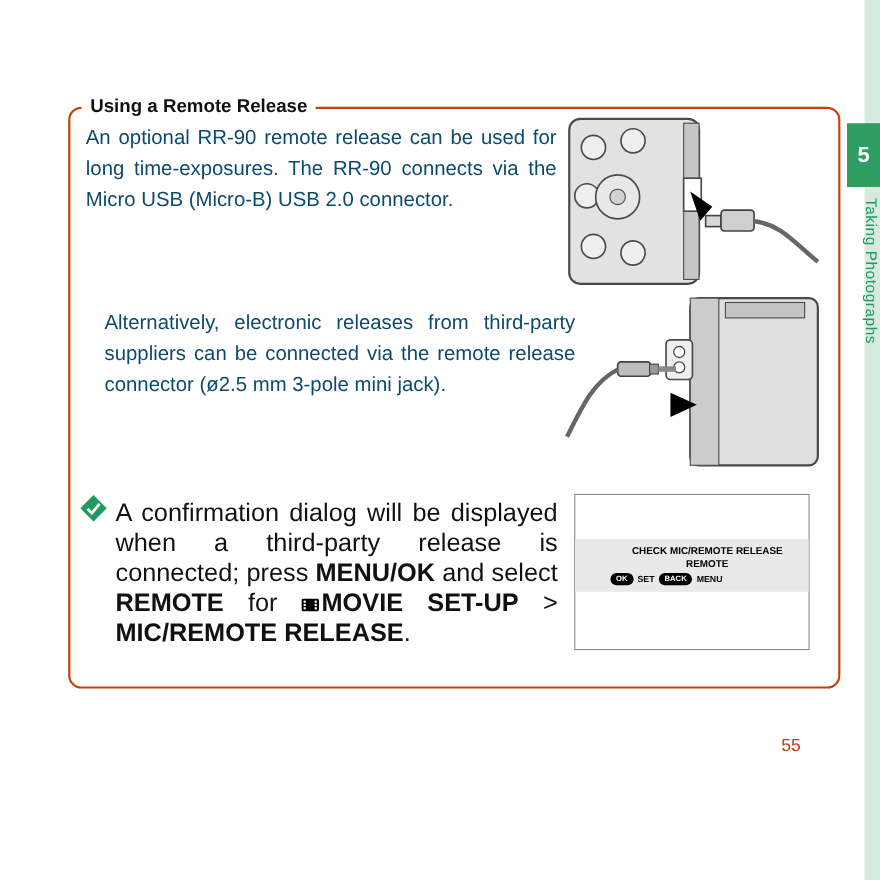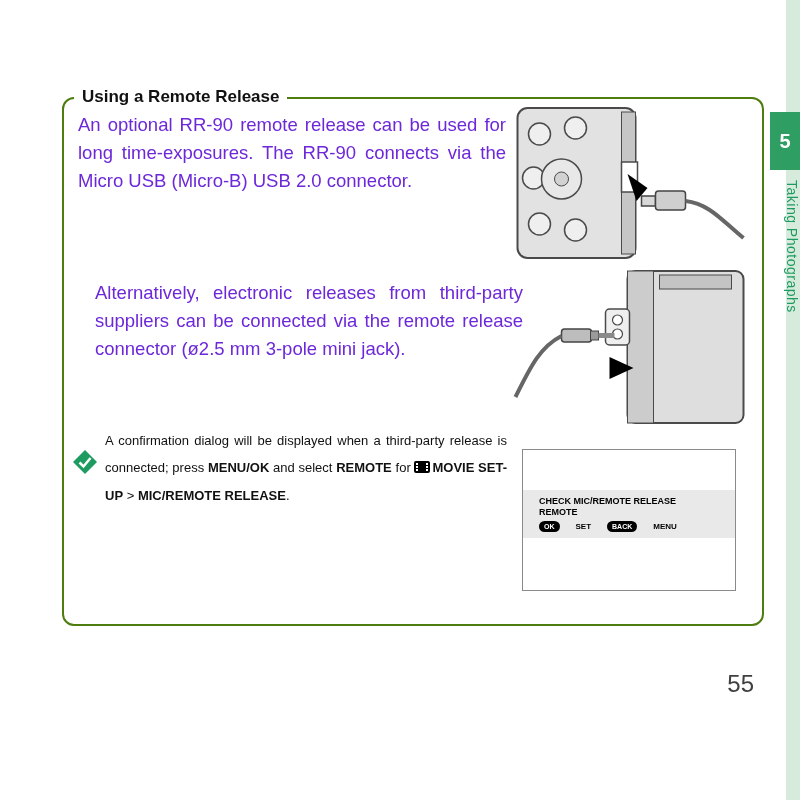--- a/index.html
+++ b/index.html
@@ -8,48 +8,48 @@
 
   
   .side-strip{position:absolute;right:0;top:0;width:14px;height:800px;background:#d7ebdd;}
   .chapter-tab{position:absolute;right:0;top:112px;width:30px;height:58px;background:#2e9e63;
                color:#fff;font-weight:bold;font-size:20px;display:flex;align-items:center;justify-content:center;}
   .chapter-title{position:absolute;right:0;top:180px;width:15px;writing-mode:vertical-rl;
                  color:#1e9b60;font-size:14px;letter-spacing:0.5px;}
 
   
   .content-box{position:absolute;left:62px;top:97px;width:698px;height:525px;
-               border:2px solid #4d7c0f;border-radius:12px;background:#fff;}
+               border:2px solid #c2410c;border-radius:12px;background:#fff;}
   .section-title{position:absolute;top:-12px;left:10px;background:#fff;padding:0 8px;
                  font-weight:bold;font-size:17px;white-space:nowrap;}
 
-  .para{position:absolute;margin:0;text-align:justify;font-size:18.5px;line-height:28px;color:#6d28d9;}
+  .para{position:absolute;margin:0;text-align:justify;font-size:18.5px;line-height:28px;color:#0c4a6e;}
   .p1{left:14px;top:12px;width:428px;}
   .p2{left:31px;top:180px;width:428px;}
 
   .illus{position:absolute;width:245px;height:160px;}
   .illus1{left:443px;top:5px;}
   .illus2{left:443px;top:168px;}
 
   .note-icon{position:absolute;left:8px;top:350px;width:26px;height:26px;}
-  .note-text{position:absolute;left:41px;top:328px;width:402px;margin:0;
-             font-size:13px;line-height:27px;text-align:justify;}
+  .note-text{position:absolute;left:41px;top:354px;width:402px;margin:0;
+             font-size:23px;line-height:27px;text-align:justify;}
   .note-text b{font-weight:bold;}
   .movie-icon{display:inline-block;vertical-align:-1px;margin-right:2px;}
 
   
   .shot{position:absolute;left:458px;top:350px;width:212px;height:140px;
         border:1px solid #8a8a8a;background:#fff;}
-  .shot-band{position:absolute;left:0;right:0;top:40px;background:#e9e9e9;padding:6px 4px 6px 16px;}
+  .shot-band{position:absolute;left:0;right:0;top:40px;background:#e9e9e9;padding:6px 4px 6px 32px;text-align:center;}
   .shot-line{font-size:9px;font-weight:bold;line-height:11px;color:#000;}
-  .shot-actions{margin-top:3px;display:flex;align-items:center;gap:16px;
+  .shot-actions{margin-top:3px;display:flex;align-items:center;gap:4px;
                 font-size:8px;font-weight:bold;color:#000;}
   .pill{background:#000;color:#fff;border-radius:7px;padding:1px 5px;font-size:7px;line-height:9px;}
 
-  .page-number{position:absolute;right:46px;top:670px;font-size:24px;color:#404040;}
+  .page-number{position:absolute;right:72px;top:670px;font-size:16px;color:#c2410c;}
 </style>
 </head>
 <body>
 
 <div class="page">
 
   <div class="side-strip"></div>
   <div class="chapter-tab">
     <span>5</span>
   </div>

